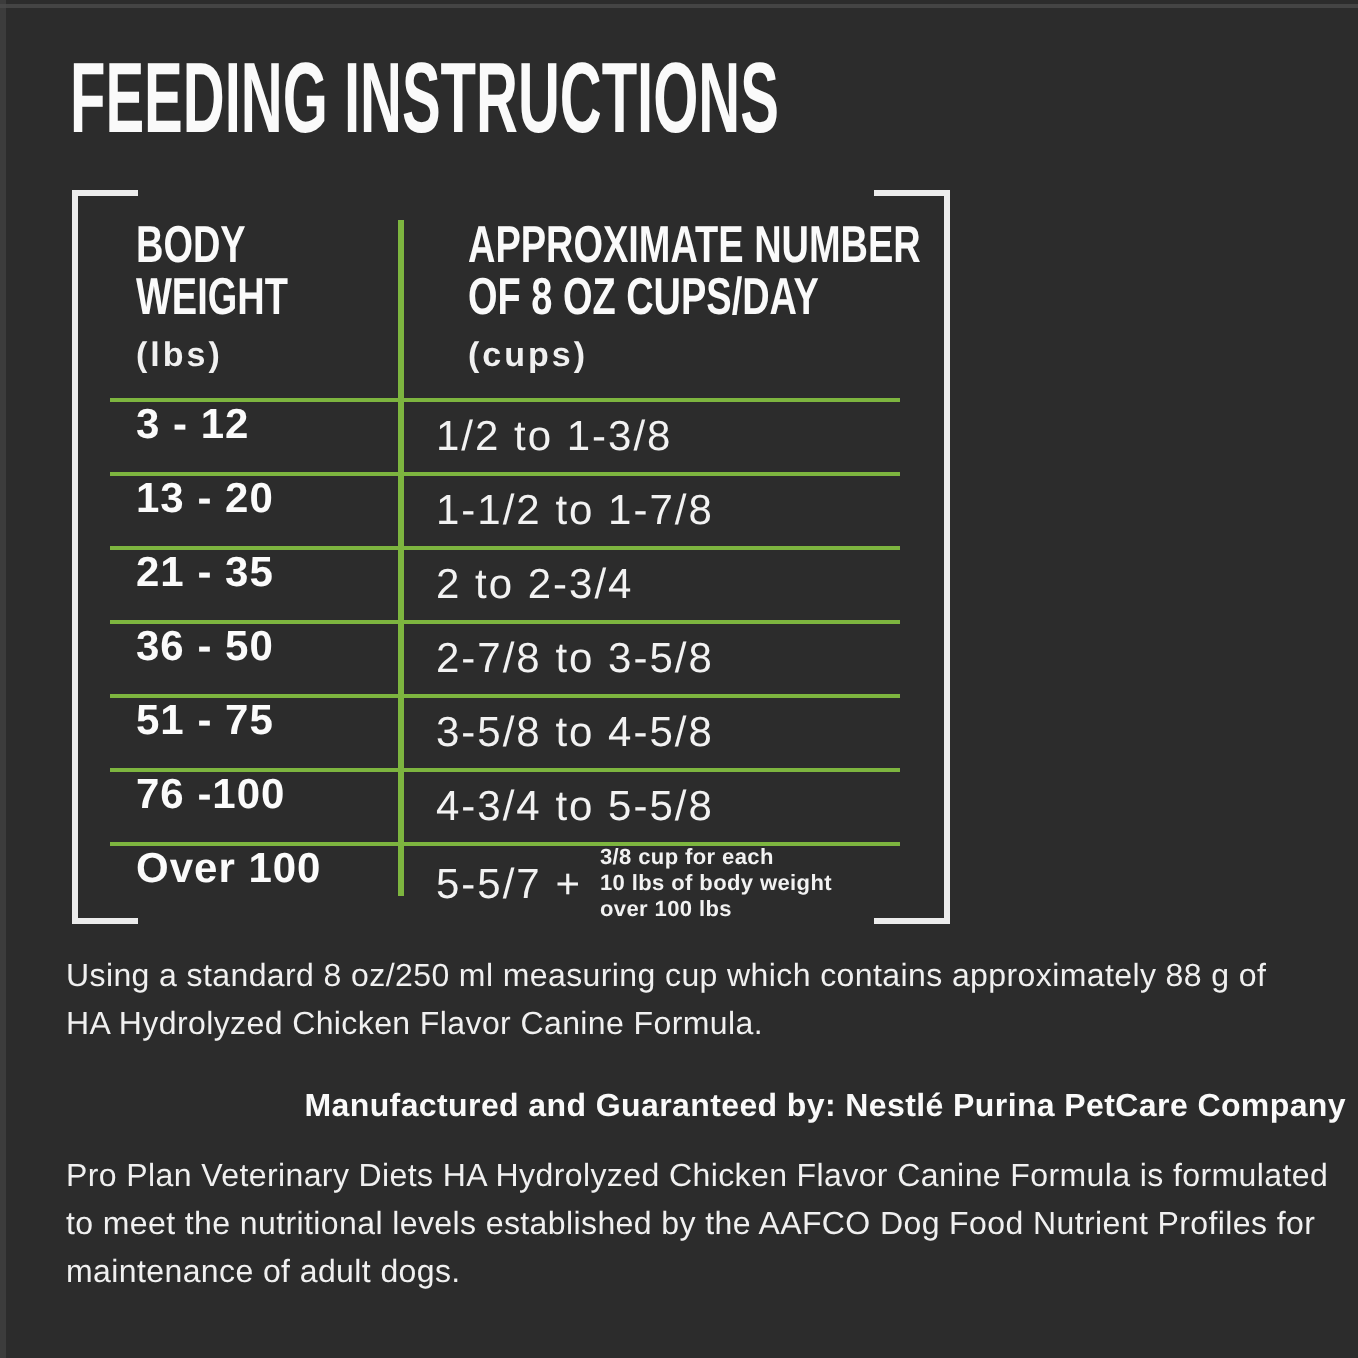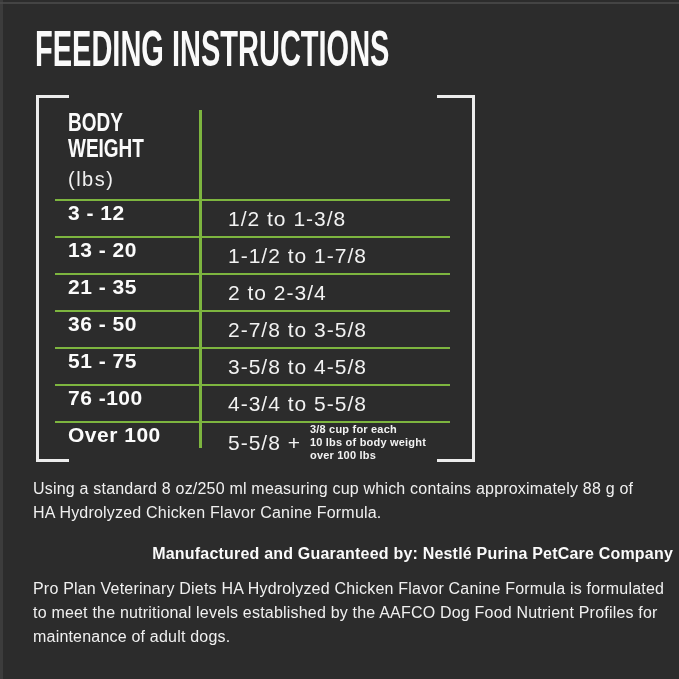--- a/index.html
+++ b/index.html
@@ -53,36 +53,36 @@
   }
   .header-row { height: 104px; display: flex; padding-top: 14px; box-sizing: border-box; gap: 44px; }
   .hcol1 { width: 145px; padding-left: 13px; box-sizing: border-box; }
   .hcol2 { flex: 1; padding-left: 18px; box-sizing: border-box; }
   .hline {
     display: block; font-size: 26px; font-weight: bold; line-height: 26px;
     color: #fafafa; white-space: nowrap;
     transform: scaleX(0.73); transform-origin: left top;
   }
   .unit {
-    display: block; font-size: 20px; font-weight: normal; margin-top: 7px;
+    display: block; font-size: 17px; font-weight: bold; margin-top: 7px;
     letter-spacing: 1.5px; color: #f0f0f0;
   }
   .data-row {
     display: flex; 
     border-top: 2px solid #7db53f;
     height: 37px; box-sizing: border-box;
   }
   .data-row.last { flex: 1; }
   .wcol {
     width: 145px; padding-left: 13px; box-sizing: border-box;
     font-weight: bold; font-size: 21px; letter-spacing: 0.5px; color: #fbfbfb;
     white-space: nowrap;
   }
   .ccol {
-    flex: 1; padding-left: 28px; box-sizing: border-box;
+    flex: 1; padding-left: 18px; box-sizing: border-box;
     font-size: 21px; letter-spacing: 1px; color: #f2f2f2;
     display: flex; align-items: center; white-space: nowrap;
   }
   .note {
     font-size: 11px; font-weight: bold; line-height: 13px;
     margin-left: 9px; letter-spacing: 0.2px; color: #f2f2f2;
   }
   
   .footer { position: absolute; left: 33px; top: 477px; width: 640px; }
   .p1 div { font-size: 16px; line-height: 24px; letter-spacing: 0.2px; color: #f0f0f0; }
@@ -105,20 +105,25 @@
   <div class="col-divider"></div>
 
   <div class="rows">
 
     <div class="header-row">
       <div class="hcol1">
         <span class="hline">BODY</span>
         <span class="hline">WEIGHT</span>
         <span class="unit">(lbs)</span>
       </div>
+      <div class="hcol2">
+        <span class="hline">APPROXIMATE NUMBER</span>
+        <span class="hline">OF 8 OZ CUPS/DAY</span>
+        <span class="unit">(cups)</span>
+      </div>
     </div>
 
     <div class="data-row">
       <div class="wcol">3 - 12</div>
       <div class="ccol">1/2 to 1-3/8</div>
     </div>
     <div class="data-row">
       <div class="wcol">13 - 20</div>
       <div class="ccol">1-1/2 to 1-7/8</div>
     </div>
@@ -134,21 +139,21 @@
       <div class="wcol">51 - 75</div>
       <div class="ccol">3-5/8 to 4-5/8</div>
     </div>
     <div class="data-row">
       <div class="wcol">76 -100</div>
       <div class="ccol">4-3/4 to 5-5/8</div>
     </div>
     <div class="data-row last">
       <div class="wcol">Over 100</div>
       <div class="ccol">
-        <span>5-5/8 +</span>
+        <span>5-5/7 +</span>
         <span class="note">
           <span style="display:block">3/8 cup for each</span>
           <span style="display:block">10 lbs of body weight</span>
           <span style="display:block">over 100 lbs</span>
         </span>
       </div>
     </div>
 
   </div>
 </div>

